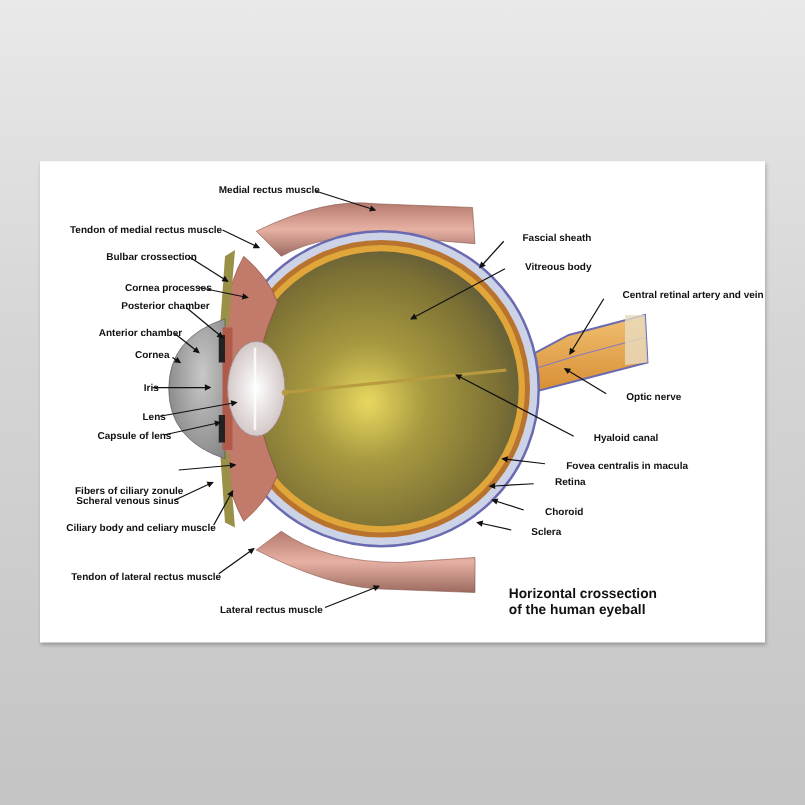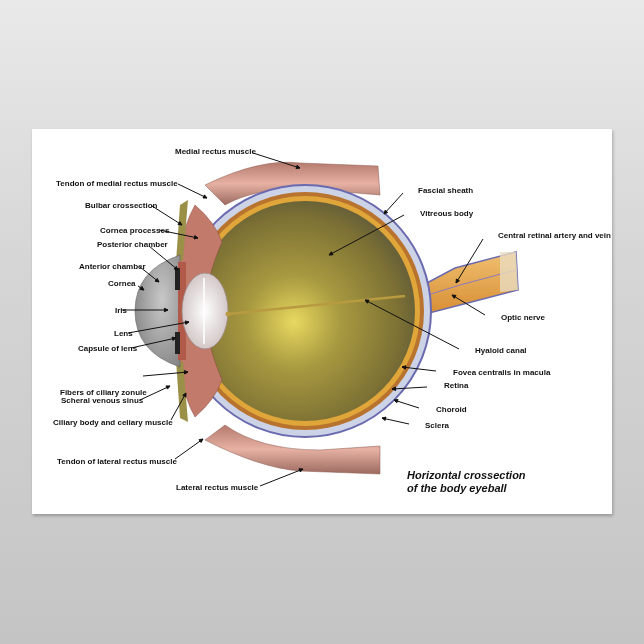--- a/index.html
+++ b/index.html
@@ -15,21 +15,21 @@
     box-shadow: 1px 2px 3px rgba(0,0,0,0.25);
     overflow: hidden;
   }
   svg.illus { position: absolute; left: 0; top: 0; width: 644px; height: 644px; }
   .lbl {
     position: absolute; font-size: 8px; font-weight: bold; 
     color: #111; white-space: nowrap; line-height: 9px; margin-left: 12px;
   }
   .title {
     position: absolute; left: 407px; top: 469px;
-    font-size: 11px; font-weight: bold; font-style: italic; color: #111;
+    font-size: 11px; font-weight: bold; color: #111;
     line-height: 13px;
   }
 </style>
 </head>
 <body>
 
 <div class="poster"></div>
 
 <svg class="illus" viewBox="0 0 644 644" xmlns="http://www.w3.org/2000/svg">
   <defs>
@@ -165,14 +165,14 @@
     <div class="lbl" style="left: 489px; top: 313px;">Optic nerve</div>
     <div class="lbl" style="left: 463px; top: 346px;">Hyaloid canal</div>
     <div class="lbl" style="left: 441px; top: 368px;">Fovea centralis in macula</div>
     <div class="lbl" style="left: 432px; top: 381px;">Retina</div>
     <div class="lbl" style="left: 424px; top: 405px;">Choroid</div>
     <div class="lbl" style="left: 413px; top: 421px;">Sclera</div>
   </div>
 
 <div class="title">
   <div>Horizontal crossection</div>
-  <div>of the body eyeball</div>
+  <div>of the human eyeball</div>
 </div>
 
 </body></html>

